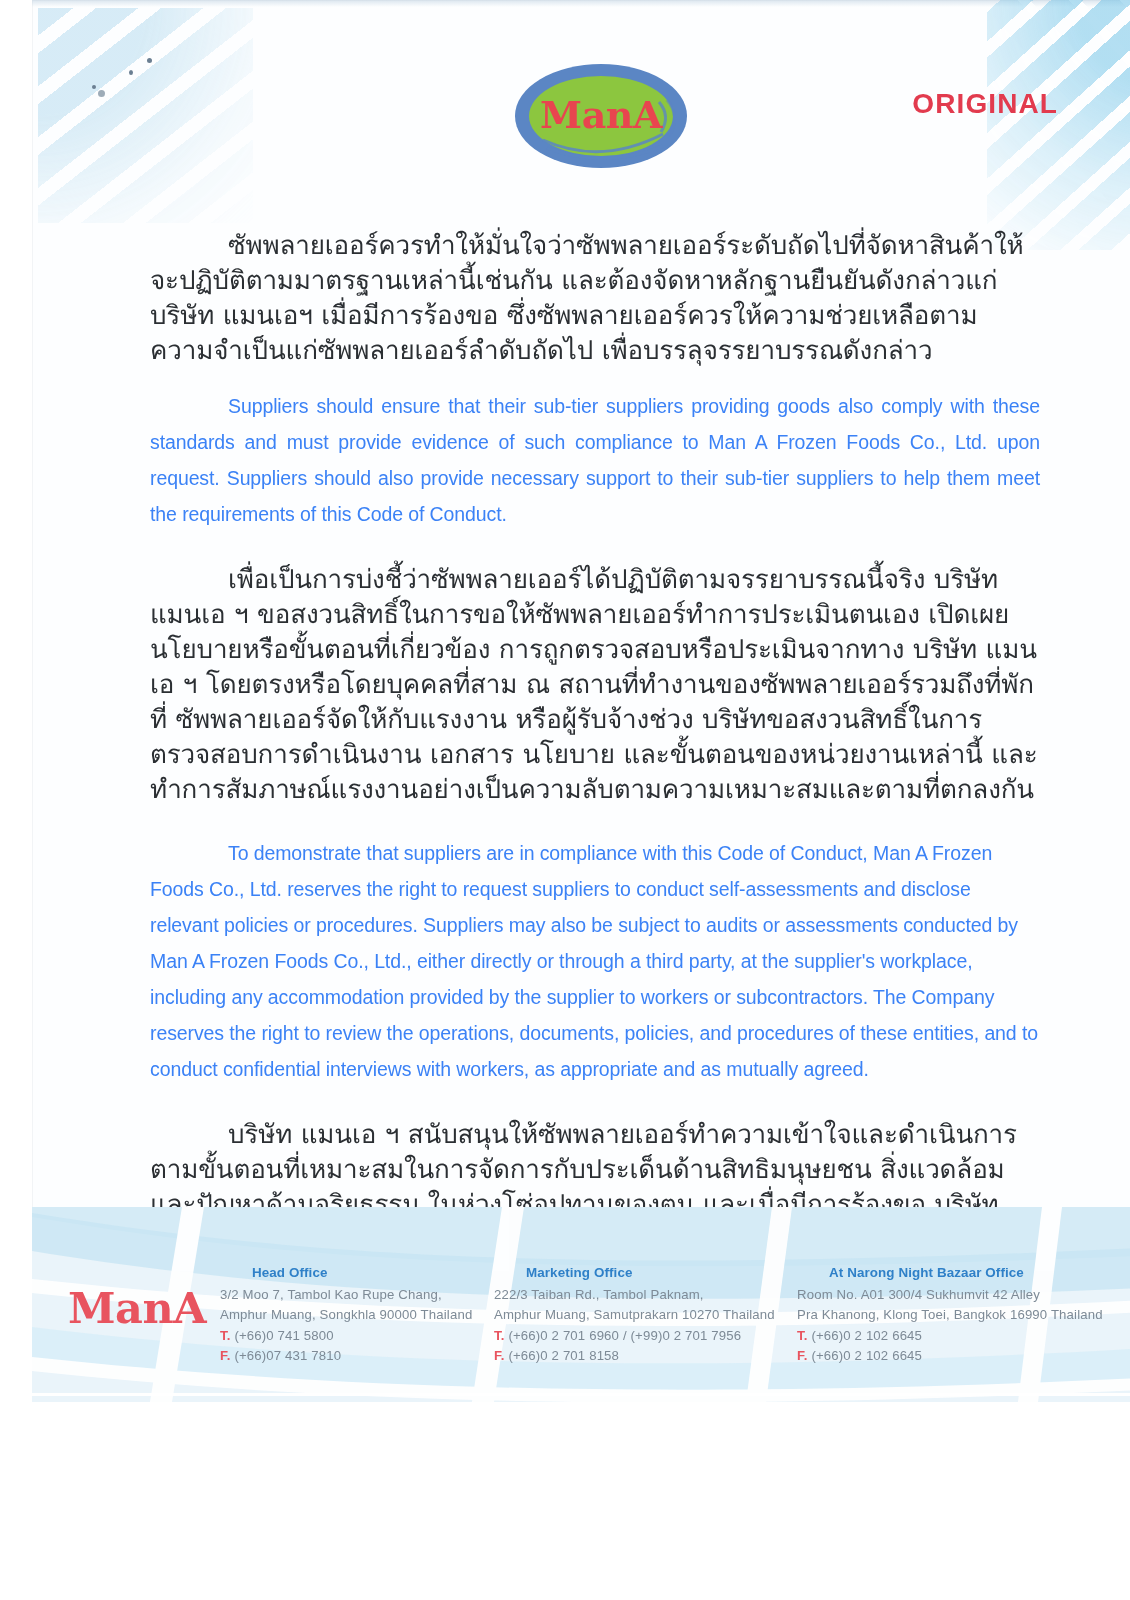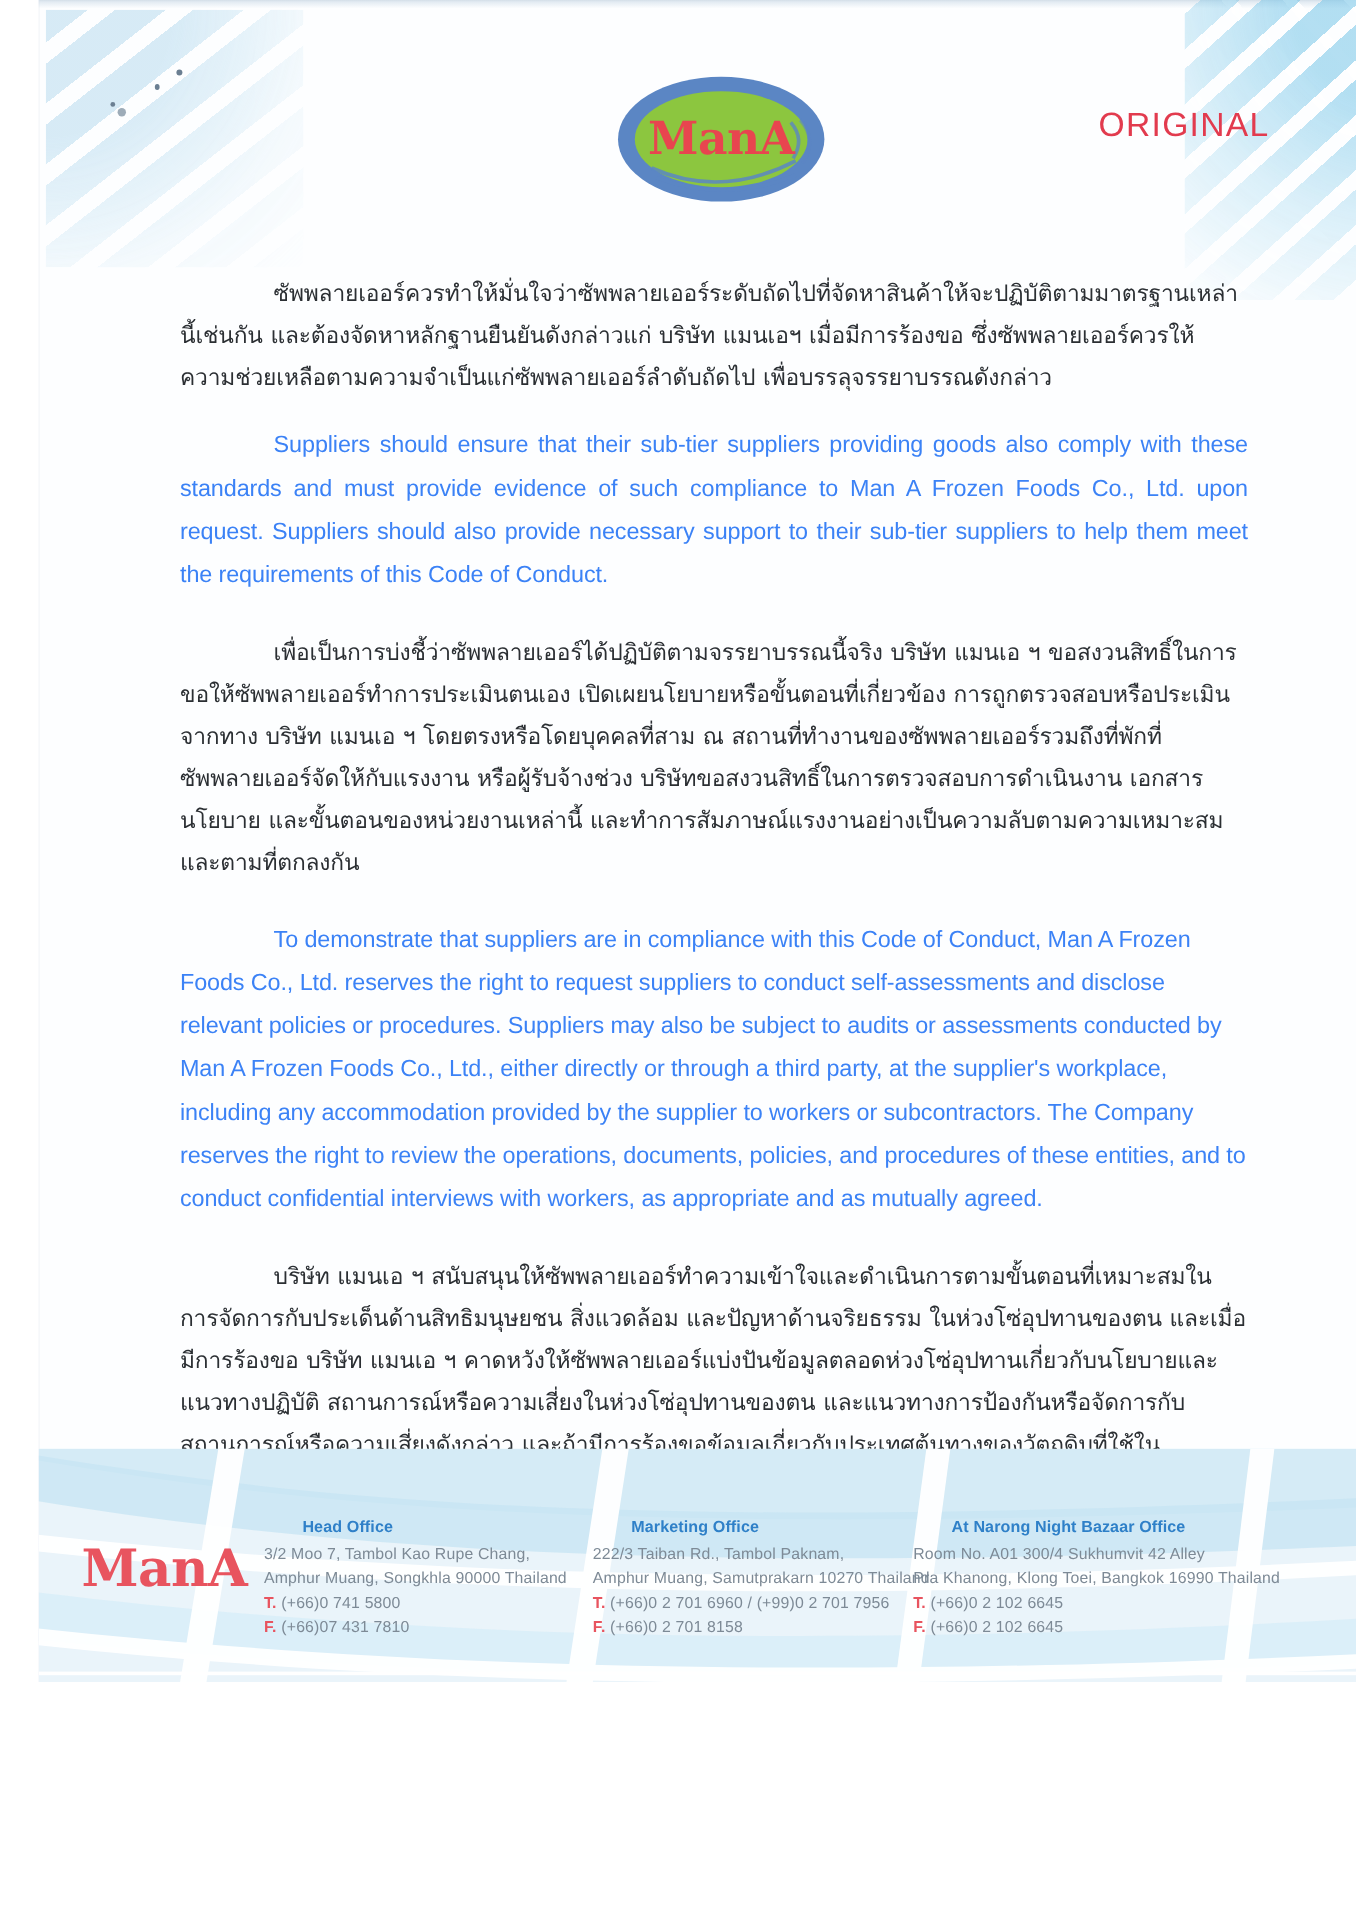--- a/index.html
+++ b/index.html
@@ -114,36 +114,36 @@
     height: 108px;
   }
   .stamp-original {
     position: absolute;
     right: 104px;
     top: 88px;
     font-family: "Liberation Sans", sans-serif;
     font-size: 28px;
     letter-spacing: 1.1px;
     color: #e23b4e;
-    font-weight: 400;
+    font-weight: 700;
     white-space: nowrap;
   }
 
   
   .content {
     position: absolute;
     left: 118px;
     top: 228px;
     width: 890px;
   }
   p { margin: 0; }
 
   .para-th {
     font-family: "DejaVu Sans", sans-serif;
-    font-size: 19px;
+    font-size: 26px;
     line-height: 35px;
     color: #2b2f33;
     text-align: left;
     text-indent: 78px;
     margin-bottom: 20px;
     letter-spacing: -0.15px;
     word-spacing: 0.5px;
   }
   .para-en {
     font-family: "Liberation Sans", sans-serif;
@@ -192,21 +192,21 @@
     padding-left: 32px;
   }
   .office .addr { white-space: nowrap; letter-spacing: 0.15px; }
   .office .tel-label,
   .office .fax-label {
     color: #e8545f;
     font-weight: 700;
   }
   .office-head { left: 188px; }
   .office-marketing { left: 462px; }
-  .office-narong { left: 729px; }
+  .office-narong { left: 765px; }
 </style>
 </head>
 <body>
 
 <div class="page">
 
   <div class="paper-edge"></div>
   <div class="edge-strip-top"></div>
   <div class="edge-strip-right"></div>
   <div class="corner-stripes"></div>

